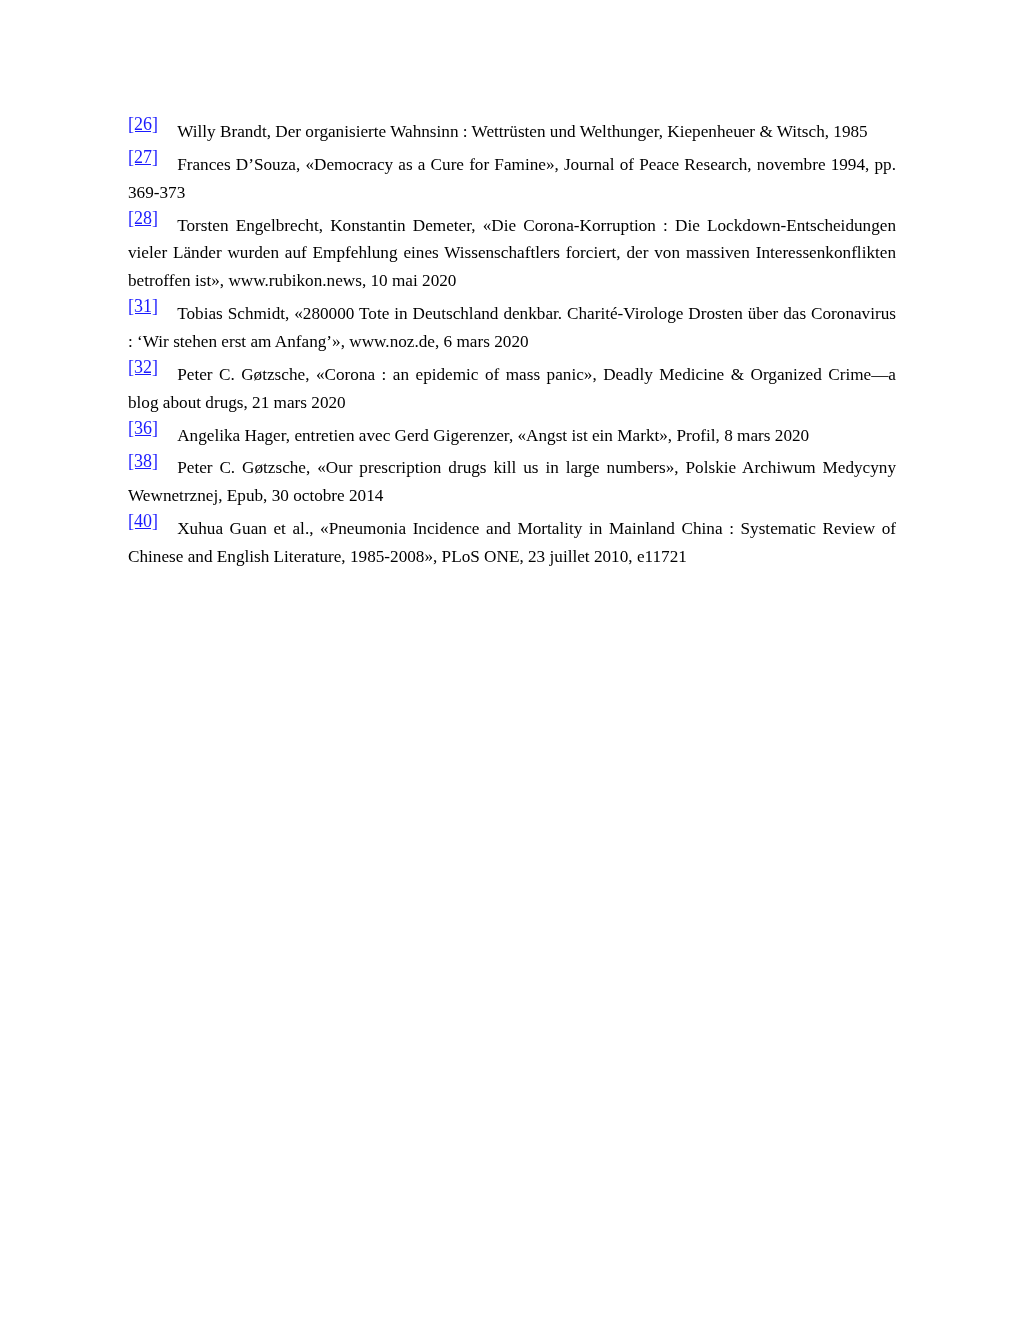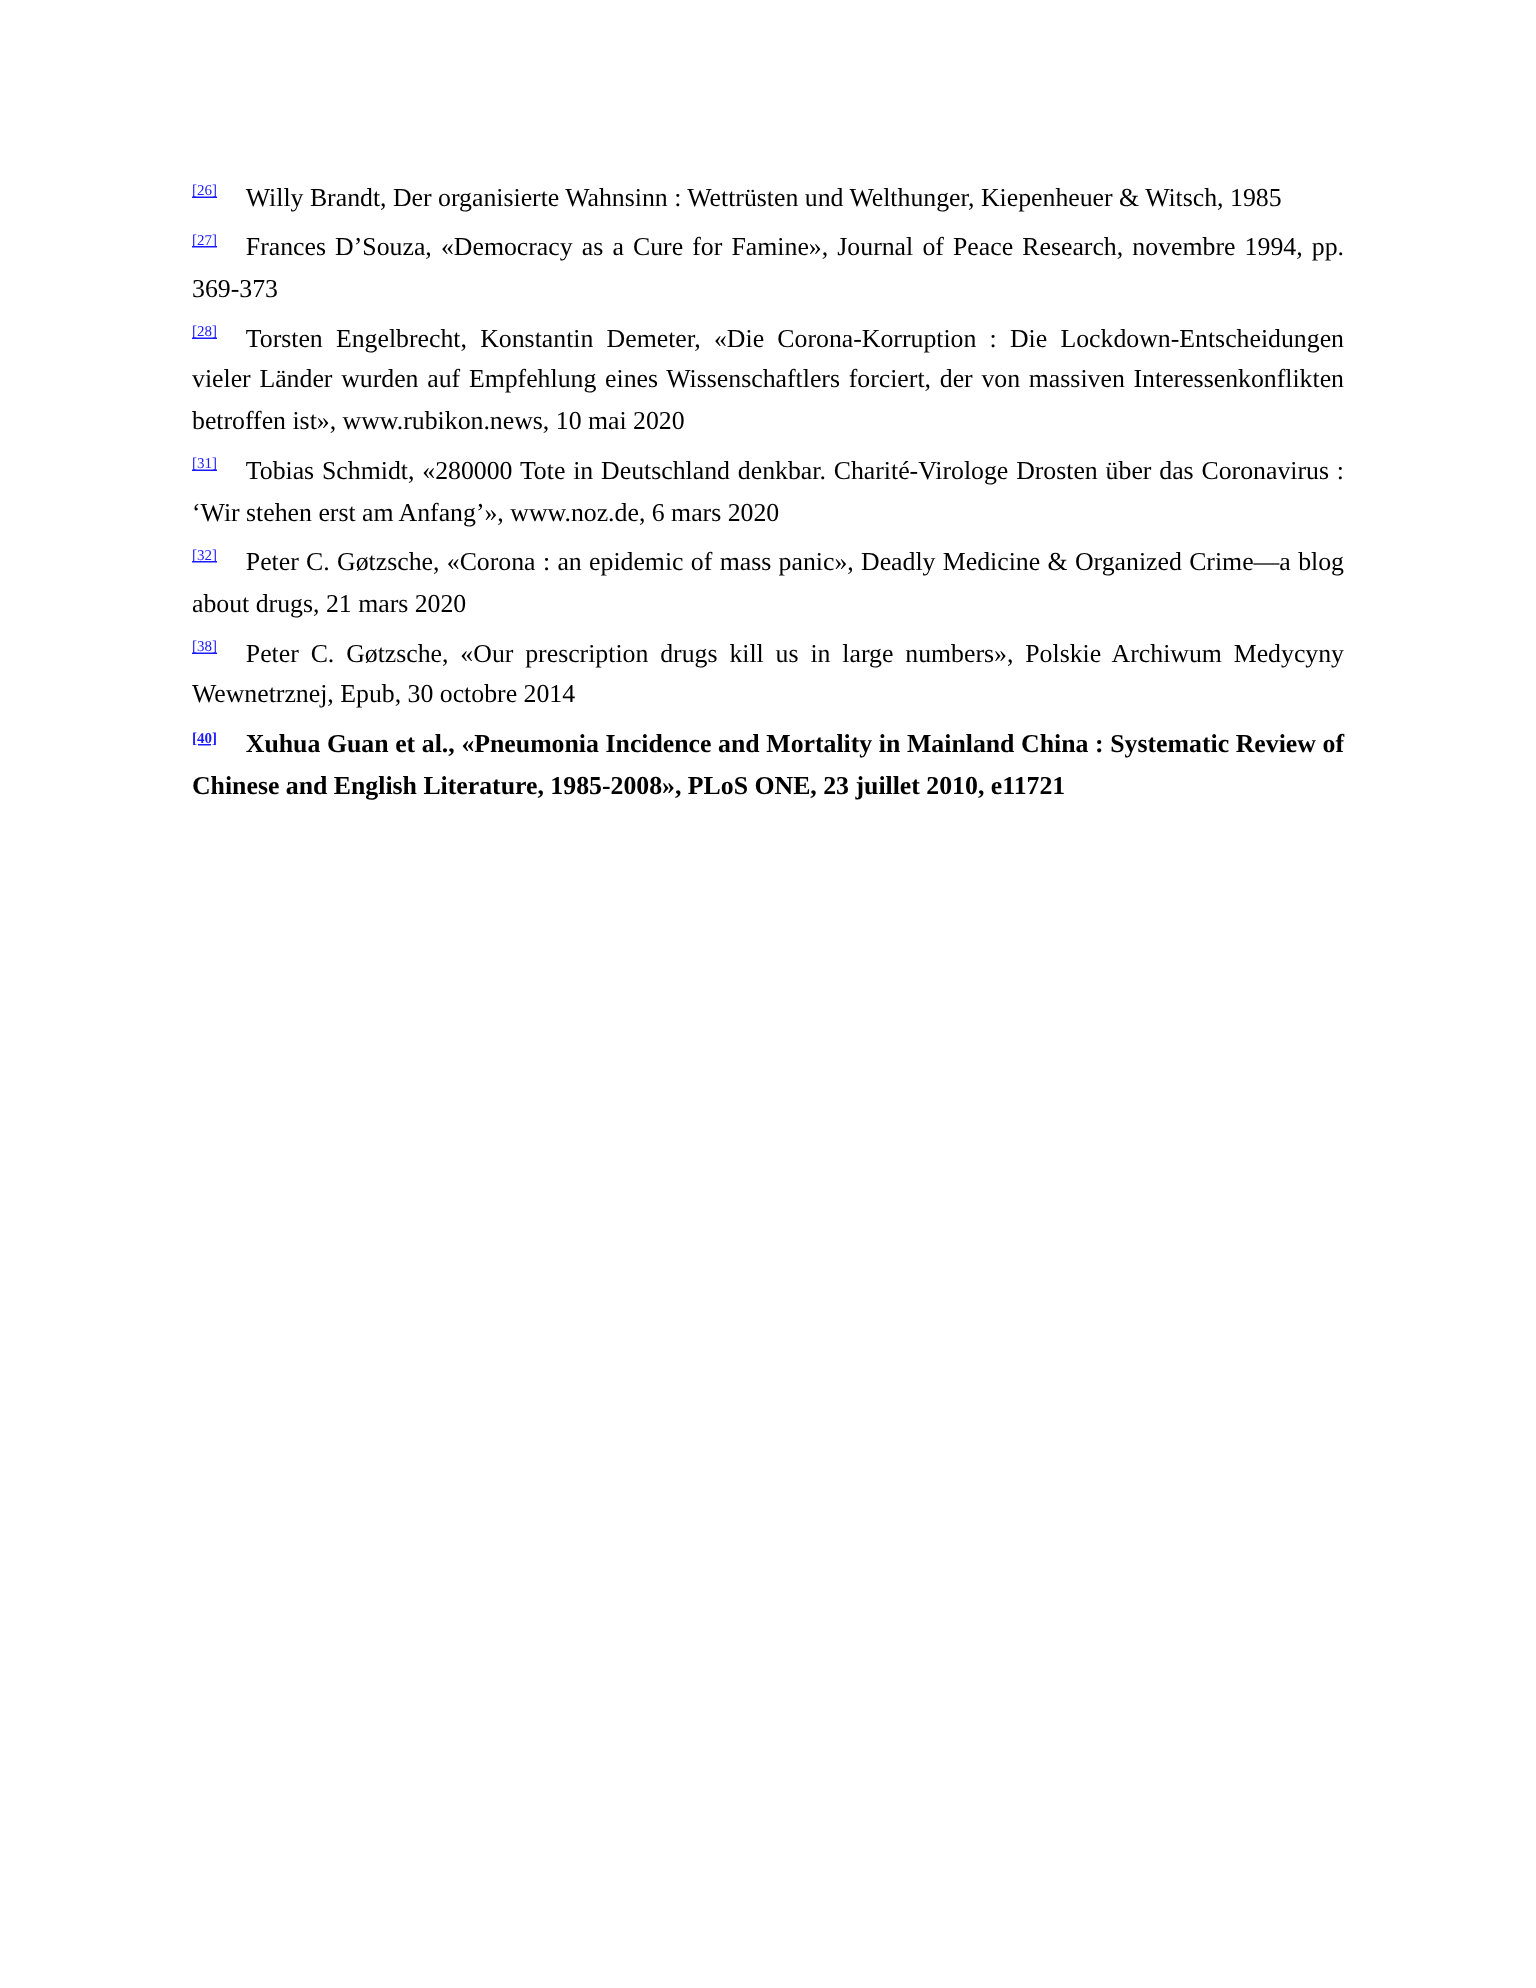--- a/index.html
+++ b/index.html
@@ -26,32 +26,31 @@
   .ref {
     margin: 0 0 5px 0;
     font-size: 17.2px;
     line-height: 1.62;
     text-align: justify;
     text-justify: inter-word;
   }
   .ref-num {
     color: #1a1aff;
     text-decoration: underline;
-    font-size: 10px;
+    font-size: 18px;
     vertical-align: super;
     line-height: 0;
     margin-right: 2px;
   }
   .ref-text {
     display: inline;
   }
   
   .ref:last-child {
     margin-bottom: 0;
-    font-weight: bold;
   }
 </style>
 </head>
 <body>
 
 <div class="page">
   <div class="refs">
 
     <p class="ref"><a class="ref-num" href="#">[26]</a><span class="ref-text">  Willy Brandt, Der organisierte Wahnsinn : Wettrüsten und Welthunger, Kiepenheuer &amp; Witsch, 1985</span></p>
 
@@ -61,20 +60,21 @@
 
 
 
     <p class="ref"><a class="ref-num" href="#">[31]</a><span class="ref-text">  Tobias Schmidt, «280000 Tote in Deutschland denkbar. Charité-Virologe Drosten über das Coronavirus : ‘Wir stehen erst am Anfang’», www.noz.de, 6 mars 2020</span></p>
 
     <p class="ref"><a class="ref-num" href="#">[32]</a><span class="ref-text">  Peter C. Gøtzsche, «Corona : an epidemic of mass panic», Deadly Medicine &amp; Organized Crime—a blog about drugs, 21 mars 2020</span></p>
 
 
 
 
+    <p class="ref"><a class="ref-num" href="#">[36]</a><span class="ref-text">  Angelika Hager, entretien avec Gerd Gigerenzer, «Angst ist ein Markt», Profil, 8 mars 2020</span></p>
 
 
     <p class="ref"><a class="ref-num" href="#">[38]</a><span class="ref-text">  Peter C. Gøtzsche, «Our prescription drugs kill us in large numbers», Polskie Archiwum Medycyny Wewnetrznej, Epub, 30 octobre 2014</span></p>
 
 
     <p class="ref"><a class="ref-num" href="#">[40]</a><span class="ref-text">  Xuhua Guan et al., «Pneumonia Incidence and Mortality in Mainland China : Systematic Review of Chinese and English Literature, 1985-2008», PLoS ONE, 23 juillet 2010, e11721</span></p>
 
   </div>
 </div>
 

